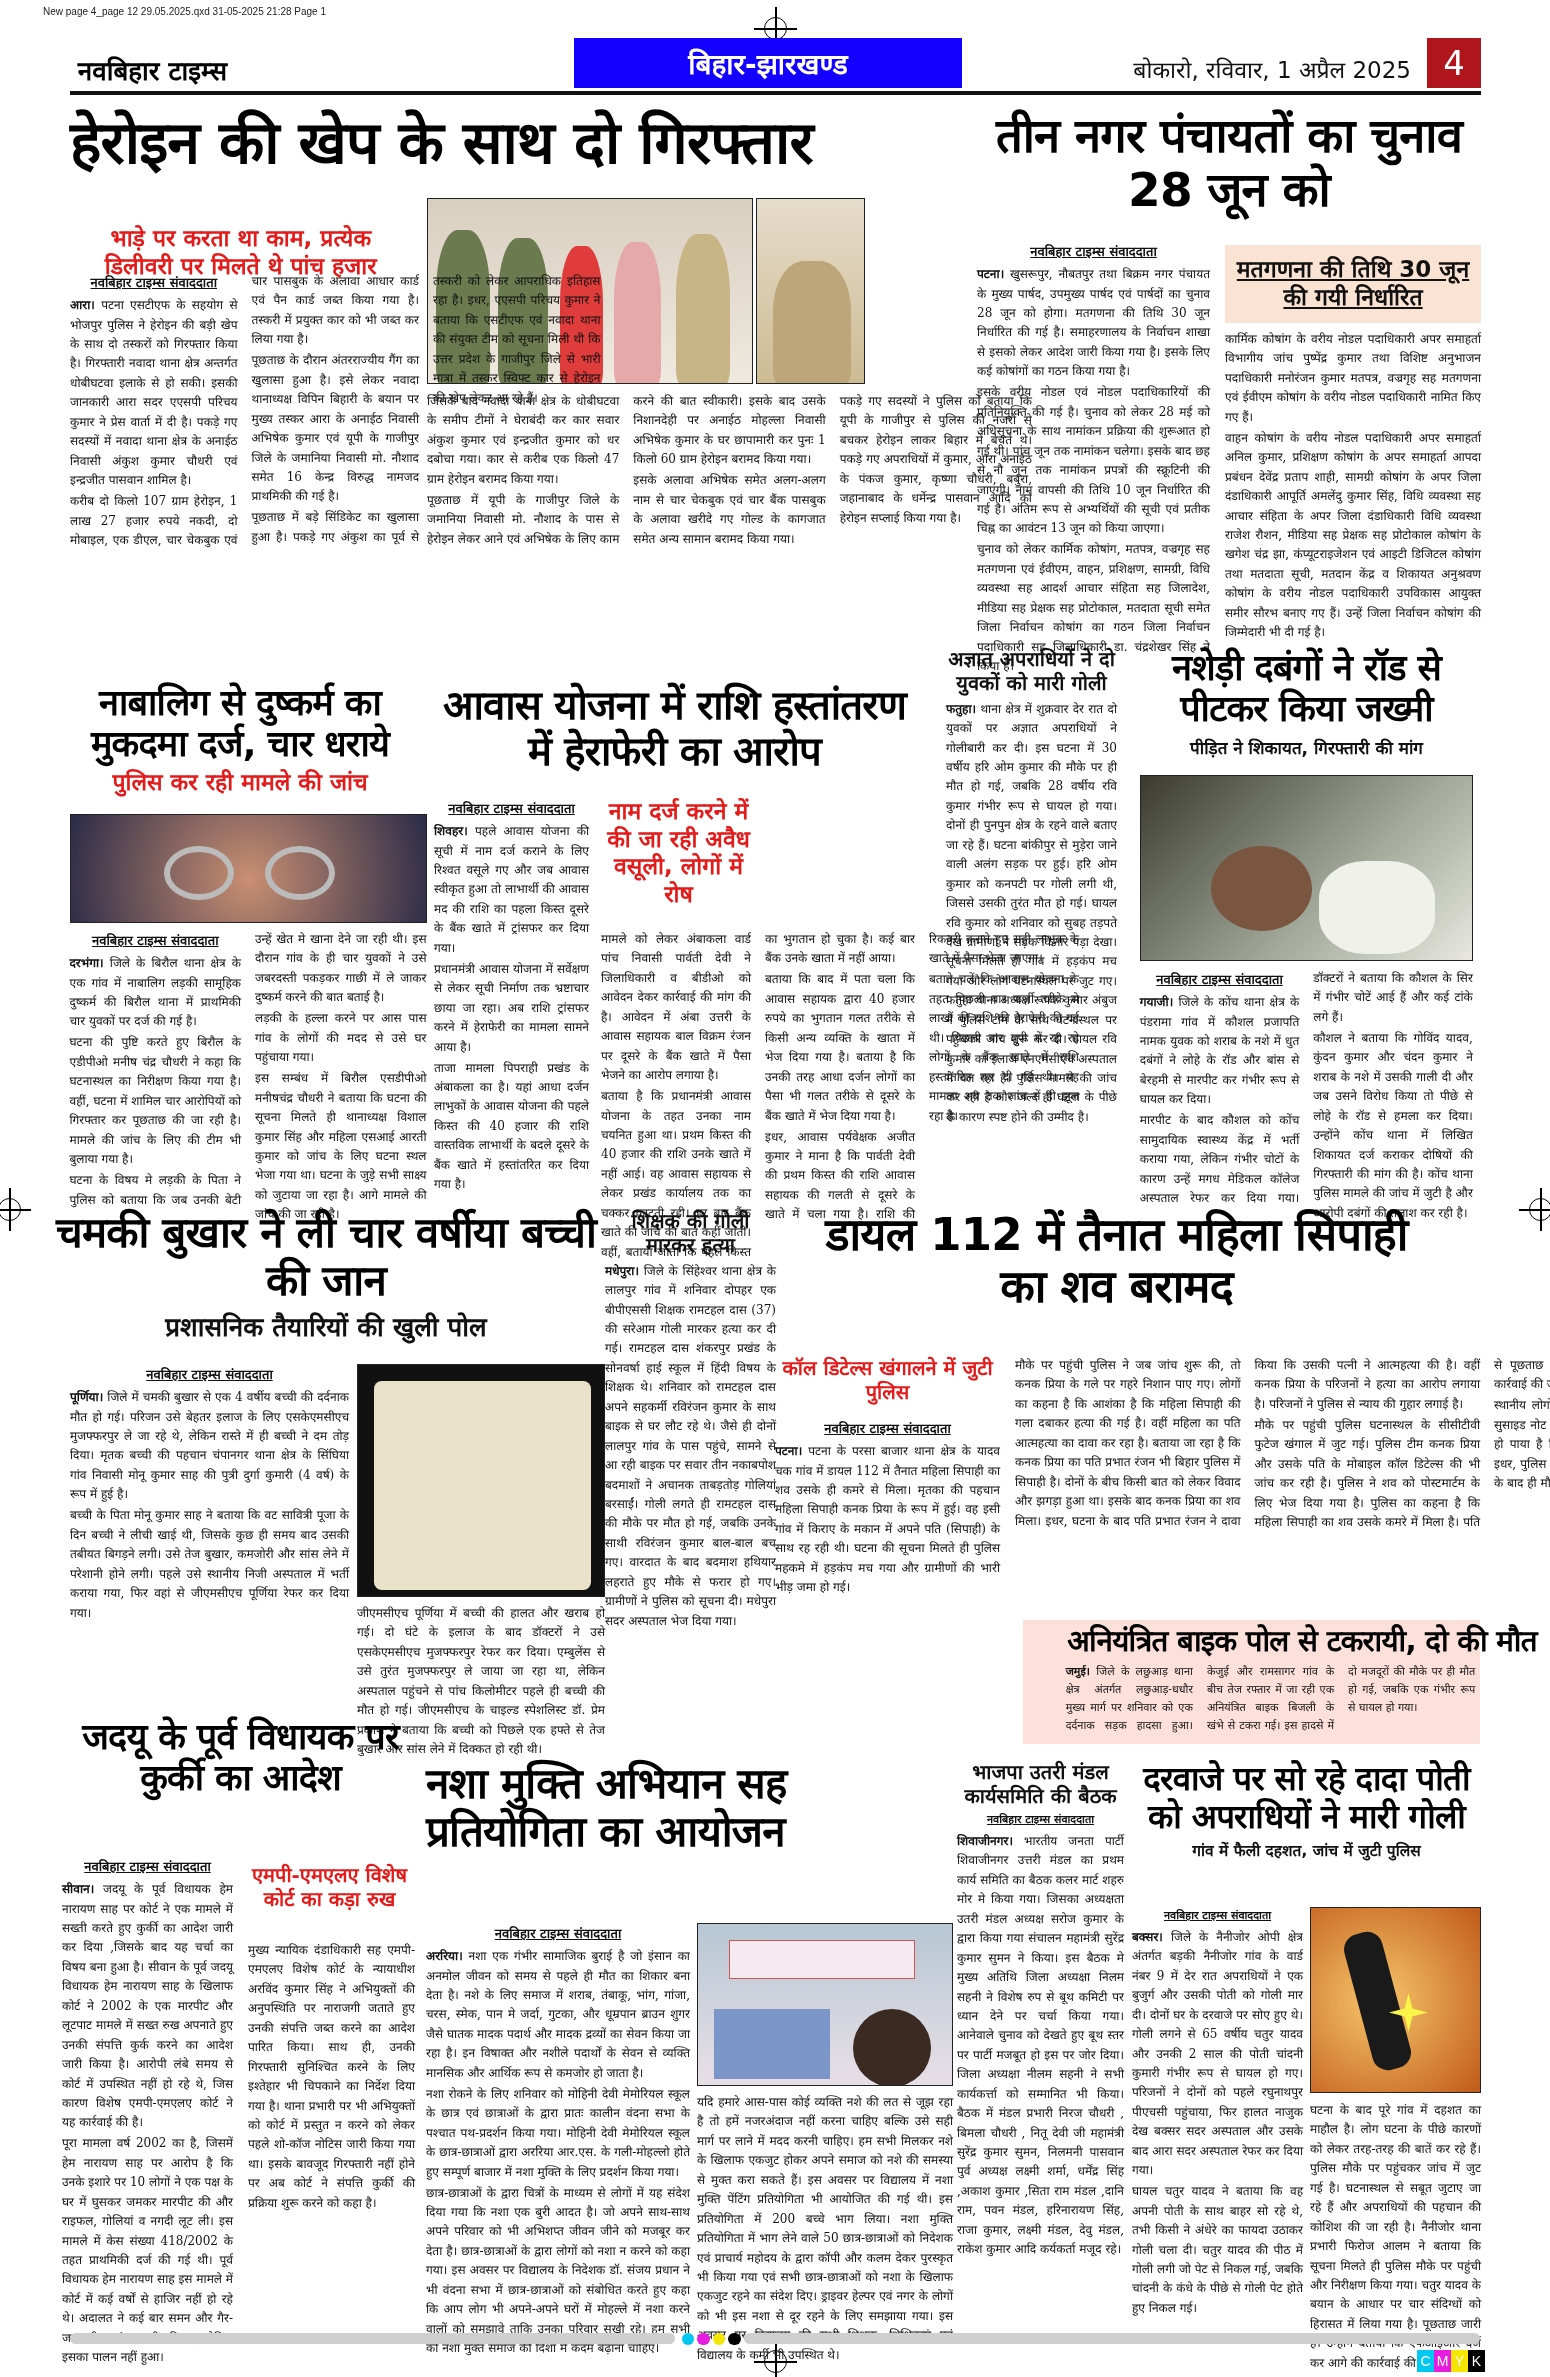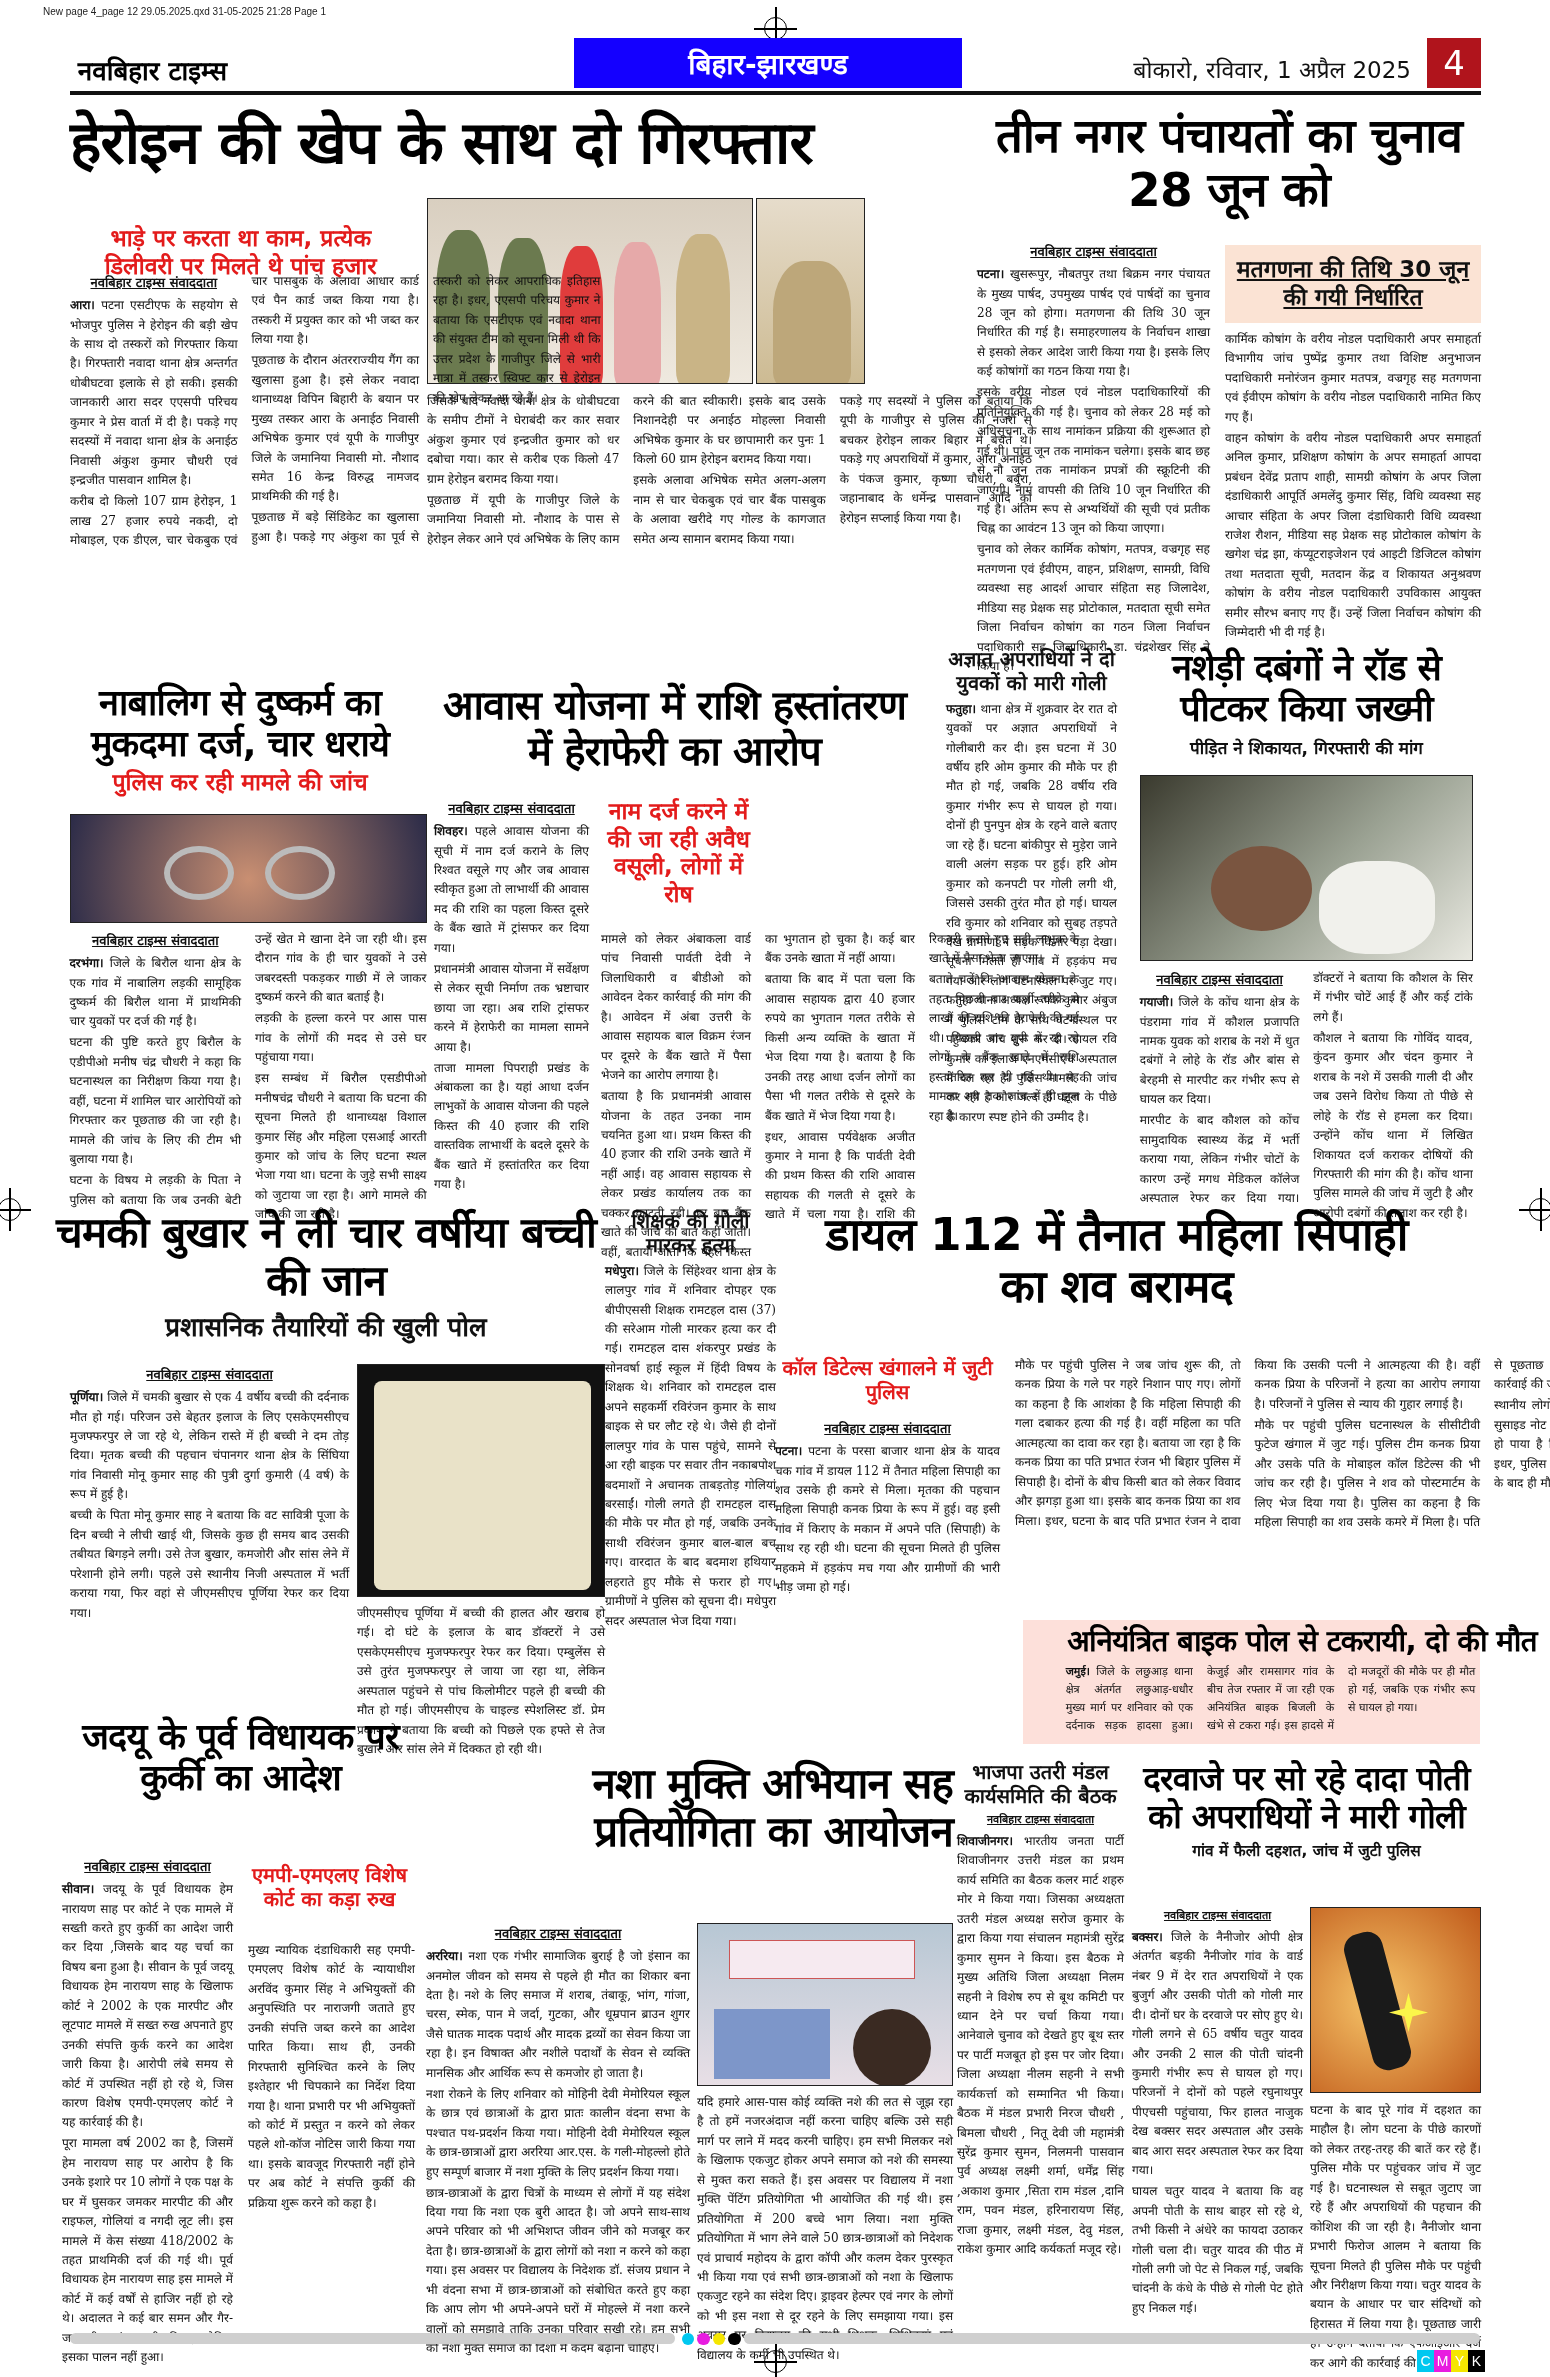--- a/index.html
+++ b/index.html
@@ -202,21 +202,21 @@
     <p><span class="dl">सीवान।</span> <span>जदयू के पूर्व विधायक हेम नारायण साह पर कोर्ट ने एक मामले में सख्ती करते हुए कुर्की का आदेश जारी कर दिया ,जिसके बाद यह चर्चा का विषय बना हुआ है। सीवान के पूर्व जदयू विधायक हेम नारायण साह के खिलाफ कोर्ट ने 2002 के एक मारपीट और लूटपाट मामले में सख्त रुख अपनाते हुए उनकी संपत्ति कुर्क करने का आदेश जारी किया है। आरोपी लंबे समय से कोर्ट में उपस्थित नहीं हो रहे थे, जिस कारण विशेष एमपी-एमएलए कोर्ट ने यह कार्रवाई की है।</span></p>
     <p>पूरा मामला वर्ष 2002 का है, जिसमें हेम नारायण साह पर आरोप है कि उनके इशारे पर 10 लोगों ने एक पक्ष के घर में घुसकर जमकर मारपीट की और राइफल, गोलियां व नगदी लूट ली। इस मामले में केस संख्या 418/2002 के तहत प्राथमिकी दर्ज की गई थी। पूर्व विधायक हेम नारायण साह इस मामले में कोर्ट में कई वर्षों से हाजिर नहीं हो रहे थे। अदालत ने कई बार समन और गैर-जमानती वारंट जारी किया, लेकिन इसका पालन नहीं हुआ।</p>
   </div>
   <div class="sub-red" style="position:absolute;left:186px;top:147px;width:163px;font-size:20px;">एमपी-एमएलए विशेष कोर्ट का कड़ा रुख</div>
   <div class="body" style="position:absolute;left:186px;top:225px;width:167px;height:326px;">
     <p>मुख्य न्यायिक दंडाधिकारी सह एमपी-एमएलए विशेष कोर्ट के न्यायाधीश अरविंद कुमार सिंह ने अभियुक्तों की अनुपस्थिति पर नाराजगी जताते हुए उनकी संपत्ति जब्त करने का आदेश पारित किया। साथ ही, उनकी गिरफ्तारी सुनिश्चित करने के लिए इश्तेहार भी चिपकाने का निर्देश दिया गया है। थाना प्रभारी पर भी अभियुक्तों को कोर्ट में प्रस्तुत न करने को लेकर पहले शो-कॉज नोटिस जारी किया गया था। इसके बावजूद गिरफ्तारी नहीं होने पर अब कोर्ट ने संपत्ति कुर्की की प्रक्रिया शुरू करने को कहा है।</p>
   </div>
 </article>
 
 <article class="art" style="left:426px;top:1760px;width:527px;height:574px;">
-  <h2 class="hl" style="font-size:42px;text-align:right;">नशा मुक्ति अभियान सह प्रतियोगिता का आयोजन</h2>
+  <h2 class="hl" style="font-size:42px;text-align:left;">नशा मुक्ति अभियान सह प्रतियोगिता का आयोजन</h2>
   <div class="body" style="position:absolute;left:0;top:163px;width:264px;height:388px;">
     <div class="byline">नवबिहार टाइम्स संवाददाता</div>
     <p><span class="dl">अररिया।</span> <span>नशा एक गंभीर सामाजिक बुराई है जो इंसान का अनमोल जीवन को समय से पहले ही मौत का शिकार बना देता है। नशे के लिए समाज में शराब, तंबाकू, भांग, गांजा, चरस, स्मेक, पान मे जर्दा, गुटका, और धूम्रपान ब्राउन शुगर जैसे घातक मादक पदार्थ और मादक द्रव्यों का सेवन किया जा रहा है। इन विषाक्त और नशीले पदार्थों के सेवन से व्यक्ति मानसिक और आर्थिक रूप से कमजोर हो जाता है।</span></p>
     <p>नशा रोकने के लिए शनिवार को मोहिनी देवी मेमोरियल स्कूल के छात्र एवं छात्राओं के द्वारा प्रातः कालीन वंदना सभा के पश्चात पथ-प्रदर्शन किया गया। मोहिनी देवी मेमोरियल स्कूल के छात्र-छात्राओं द्वारा अररिया आर.एस. के गली-मोहल्लो होते हुए सम्पूर्ण बाजार में नशा मुक्ति के लिए प्रदर्शन किया गया।</p>
     <p>छात्र-छात्राओं के द्वारा चित्रों के माध्यम से लोगों में यह संदेश दिया गया कि नशा एक बुरी आदत है। जो अपने साथ-साथ अपने परिवार को भी अभिशप्त जीवन जीने को मजबूर कर देता है। छात्र-छात्राओं के द्वारा लोगों को नशा न करने को कहा गया। इस अवसर पर विद्यालय के निदेशक डॉ. संजय प्रधान ने भी वंदना सभा में छात्र-छात्राओं को संबोधित करते हुए कहा कि आप लोग भी अपने-अपने घरों में मोहल्ले में नशा करने वालों को समझावे ताकि उनका परिवार सुखी रहे। हम सभी को नशा मुक्त समाज की दिशा में कदम बढ़ाना चाहिए।</p>
   </div>
   <div class="photo" style="left:271px;top:163px;width:256px;height:163px;background:linear-gradient(#b7c7d4,#e8dfe6);">
     <div style="position:absolute;left:31px;top:15.5px;width:186px;height:39px;background:#f6eaf0;border:1.6px solid #c55;"></div>
     <div style="position:absolute;left:15.5px;top:85px;width:116px;height:70px;background:#7d96c9;"></div>
     <div class="person" style="left:155px;top:85px;width:78px;height:78px;background:#3a2a22;border-radius:50%;"></div>

